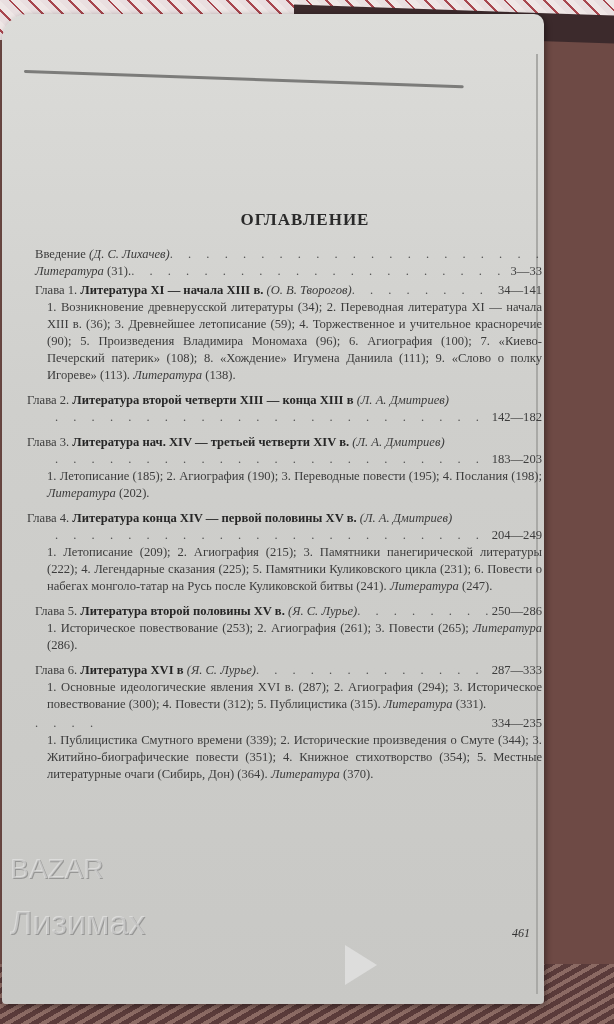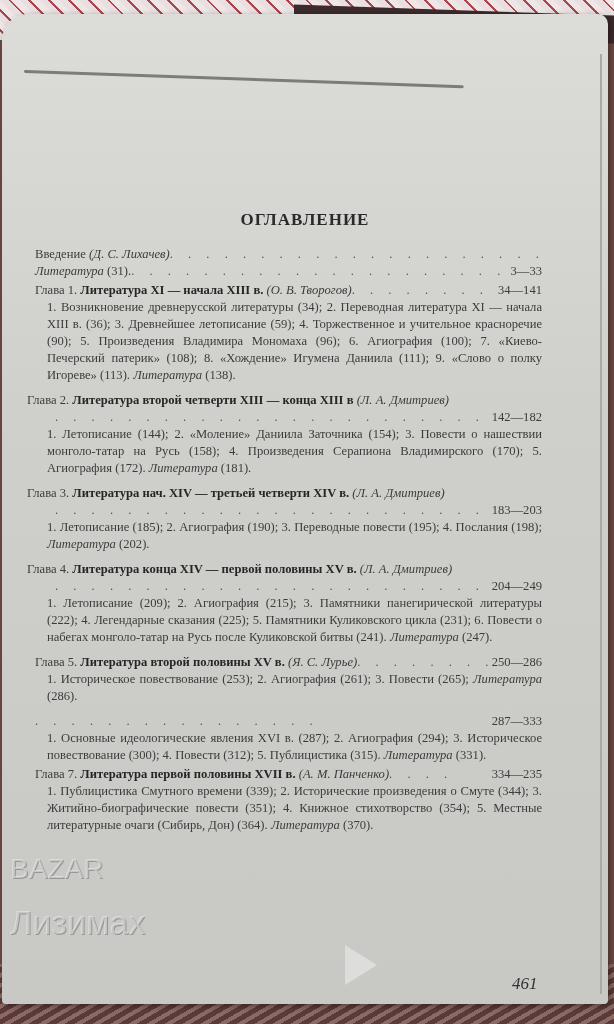--- a/index.html
+++ b/index.html
@@ -11,21 +11,21 @@
   .bg-top {
     position: absolute; left: 0; top: 0; width: 614px; height: 40px;
     background: repeating-linear-gradient(45deg, #e9dfe0 0 6px, #a8474f 6px 8px, #efe7e6 8px 14px);
   }
   .bg-top-dark { position: absolute; right: 0; top: 10px; width: 320px; height: 28px; background: #3c2a2c; transform: skewY(2deg); }
   .bg-bottom {
     position: absolute; left: 0; bottom: 0; width: 614px; height: 60px;
     background: repeating-linear-gradient(-30deg, #5a3b3a 0 5px, #8b6a63 5px 9px);
   }
   .page {
-    position: absolute; left: 2px; top: 14px; width: 606px; height: 990px;
+    position: absolute; left: 2px; top: 14px; width: 542px; height: 990px;
     background: linear-gradient(180deg, #dcdcd9 0%, #cfcfcc 40%, #c8c8c5 100%);
     border-radius: 26px 10px 4px 4px;
     box-shadow: 2px 2px 6px rgba(0,0,0,0.4);
   }
   .page-edge { position: absolute; right: 6px; top: 40px; width: 2px; height: 940px; background: #a9a9a6; }
   .rule {
     position: absolute; left: 22px; top: 56px; width: 440px; height: 3px;
     background: #7c7c7a; border-radius: 2px; transform: rotate(2deg); transform-origin: left center;
   }
   .title {
@@ -37,21 +37,21 @@
   .entry.gap { margin-top: 8px; }
   .head { display: block; text-indent: 0; }
   .label { font-weight: normal; }
   .bold { font-weight: bold; color: #262626; }
   .ital { font-style: italic; }
   .pages-line { display: flex; margin-left: 8px; }
   .pages-line .dots { flex: 1; overflow: hidden; white-space: nowrap; letter-spacing: 6px; color: #555; }
   .pages-line .pages { white-space: nowrap; }
   .body { display: block; padding-left: 20px; text-align: justify; }
   .page-number {
-    position: absolute; left: 510px; top: 912px; font-style: italic; font-size: 17px; color: #333; margin-top: 48px;
+    position: absolute; left: 510px; top: 912px; font-style: italic; font-size: 12px; color: #333;
   }
   .watermark {
     position: absolute; left: 10px; top: 855px; pointer-events: none;
     font-family: "Liberation Sans", "DejaVu Sans", sans-serif; font-weight: normal;
     color: rgba(235,235,235,0.55);
     text-shadow: 1px 1px 0 rgba(90,90,90,0.45);
   }
   .wm-small { font-size: 28px; line-height: 28px; }
   .wm-big { font-size: 78px; line-height: 72px; margin-top: -6px; }
   .wm-arrow {
@@ -114,25 +114,20 @@
     <div class="entry gap">
       <span class="head">
         <span class="label">Глава 2.</span>
         <span class="bold">Литература второй четверти XIII — конца XIII в</span>
         <span class="ital">(Л. А. Дмитриев)</span>
       </span>
       <div class="pages-line" style="padding-left:20px">
         <span class="dots">. . . . . . . . . . . . . . . . . . . . . . . . . . . . . . . . . . . . . . . . . . .</span>
         <span class="pages">142—182</span>
       </div>
-      <span class="body">
-        <span>1. Летописание (144); 2. «Моление» Даниила Заточника (154); 3. Повести о нашествии монголо-татар на Русь (158); 4. Произведения Серапиона Владимирского (170); 5. Агиография (172).</span>
-        <span class="ital">Литература</span>
-        <span>(181).</span>
-      </span>
     </div>
 
     <div class="entry gap">
       <span class="head">
         <span class="label">Глава 3.</span>
         <span class="bold">Литература нач. XIV — третьей четверти XIV в.</span>
         <span class="ital">(Л. А. Дмитриев)</span>
       </span>
       <div class="pages-line" style="padding-left:20px">
         <span class="dots">. . . . . . . . . . . . . . . . . . . . . . . . . . . . . . . . . . . . . . . . . . .</span>
@@ -174,37 +169,37 @@
       </div>
       <span class="body">
         <span>1. Историческое повествование (253); 2. Агиография (261); 3. Повести (265);</span>
         <span class="ital">Литература</span>
         <span>(286).</span>
       </span>
     </div>
 
     <div class="entry gap">
       <div class="pages-line">
+        <span>
+          <span class="label">Глава 6.</span>
+          <span class="bold">Литература XVI в</span>
+          <span class="ital">(Я. С. Лурье)</span>
+        </span>
         <span class="dots">. . . . . . . . . . . . . . . .</span>
         <span class="pages">287—333</span>
       </div>
       <span class="body">
         <span>1. Основные идеологические явления XVI в. (287); 2. Агиография (294); 3. Историческое повествование (300); 4. Повести (312); 5. Публицистика (315).</span>
         <span class="ital">Литература</span>
         <span>(331).</span>
       </span>
     </div>
 
     <div class="entry">
       <div class="pages-line">
-        <span>
-          <span class="label">Глава 7.</span>
-          <span class="bold">Литература первой половины XVII в.</span>
-          <span class="ital">(А. М. Панченко)</span>
-        </span>
         <span class="dots">. . . .</span>
         <span class="pages">334—235</span>
       </div>
       <span class="body">
         <span>1. Публицистика Смутного времени (339); 2. Исторические произведения о Смуте (344); 3. Житийно-биографические повести (351); 4. Книжное стихотворство (354); 5. Местные литературные очаги (Сибирь, Дон) (364).</span>
         <span class="ital">Литература</span>
         <span>(370).</span>
       </span>
     </div>
 

